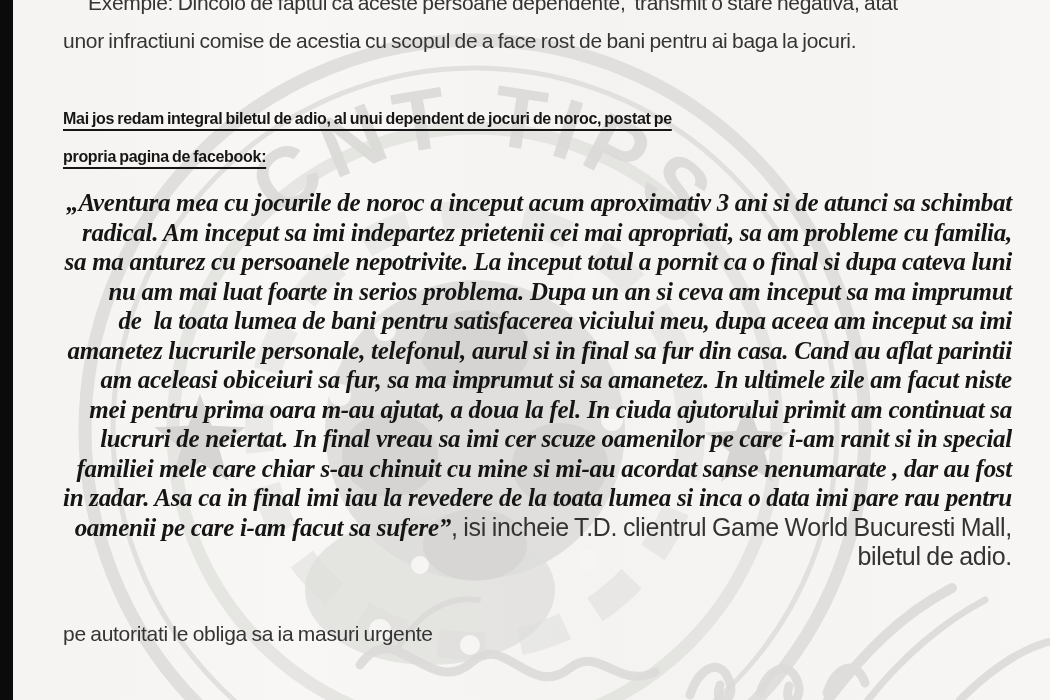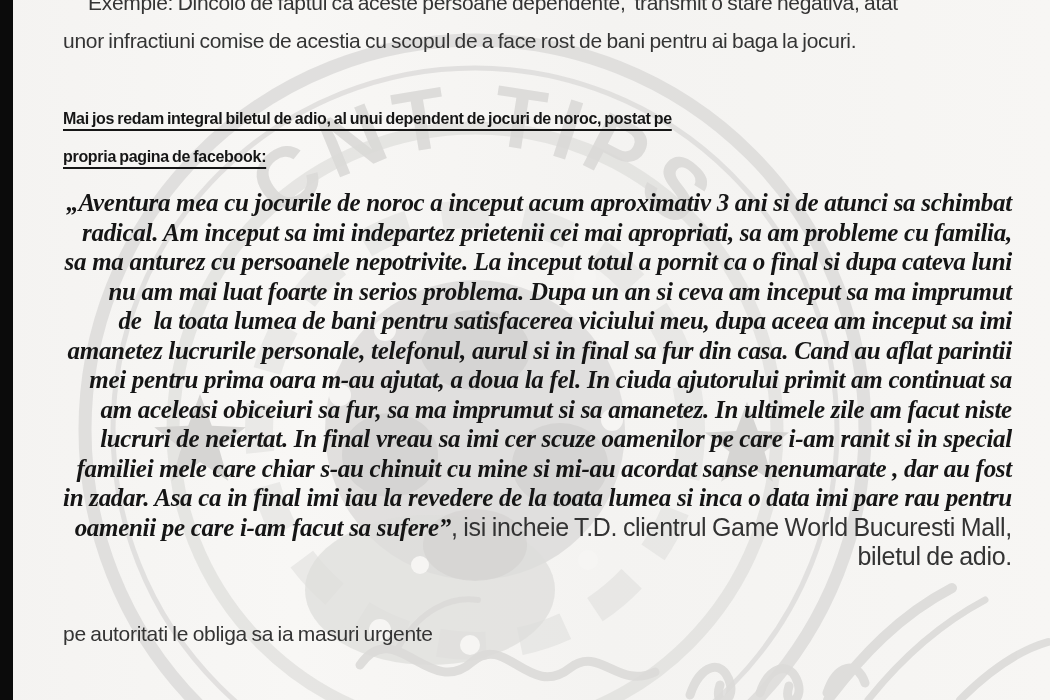--- a/index.html
+++ b/index.html
@@ -120,22 +120,22 @@
     <div class="ln">propria pagina de facebook:</div>
   </div>
 
   <div class="block quote">
     <div class="ln">„Aventura mea cu jocurile de noroc a inceput acum aproximativ 3 ani si de atunci sa schimbat</div>
     <div class="ln">radical. Am inceput sa imi indepartez prietenii cei mai apropriati, sa am probleme cu familia,</div>
     <div class="ln">sa ma anturez cu persoanele nepotrivite. La inceput totul a pornit ca o final si dupa cateva luni</div>
     <div class="ln">nu am mai luat foarte in serios problema. Dupa un an si ceva am inceput sa ma imprumut</div>
     <div class="ln">de  la toata lumea de bani pentru satisfacerea viciului meu, dupa aceea am inceput sa imi</div>
     <div class="ln">amanetez lucrurile personale, telefonul, aurul si in final sa fur din casa. Cand au aflat parintii</div>
+    <div class="ln">am aceleasi obiceiuri sa fur, sa ma imprumut si sa amanetez. In ultimele zile am facut niste</div>
     <div class="ln">mei pentru prima oara m-au ajutat, a doua la fel. In ciuda ajutorului primit am continuat sa</div>
-    <div class="ln">am aceleasi obiceiuri sa fur, sa ma imprumut si sa amanetez. In ultimele zile am facut niste</div>
     <div class="ln">lucruri de neiertat. In final vreau sa imi cer scuze oamenilor pe care i-am ranit si in special</div>
     <div class="ln">familiei mele care chiar s-au chinuit cu mine si mi-au acordat sanse nenumarate , dar au fost</div>
     <div class="ln">in zadar. Asa ca in final imi iau la revedere de la toata lumea si inca o data imi pare rau pentru</div>
     <div class="ln"><span>oamenii pe care i-am facut sa sufere”</span><span class="reg">, isi incheie T.D. clientrul Game World Bucuresti Mall,</span></div>
     <div class="ln reg">biletul de adio.</div>
   </div>
 
   <div class="block outro">
     <div class="ln">pe autoritati le obliga sa ia masuri urgente</div>
   </div>

